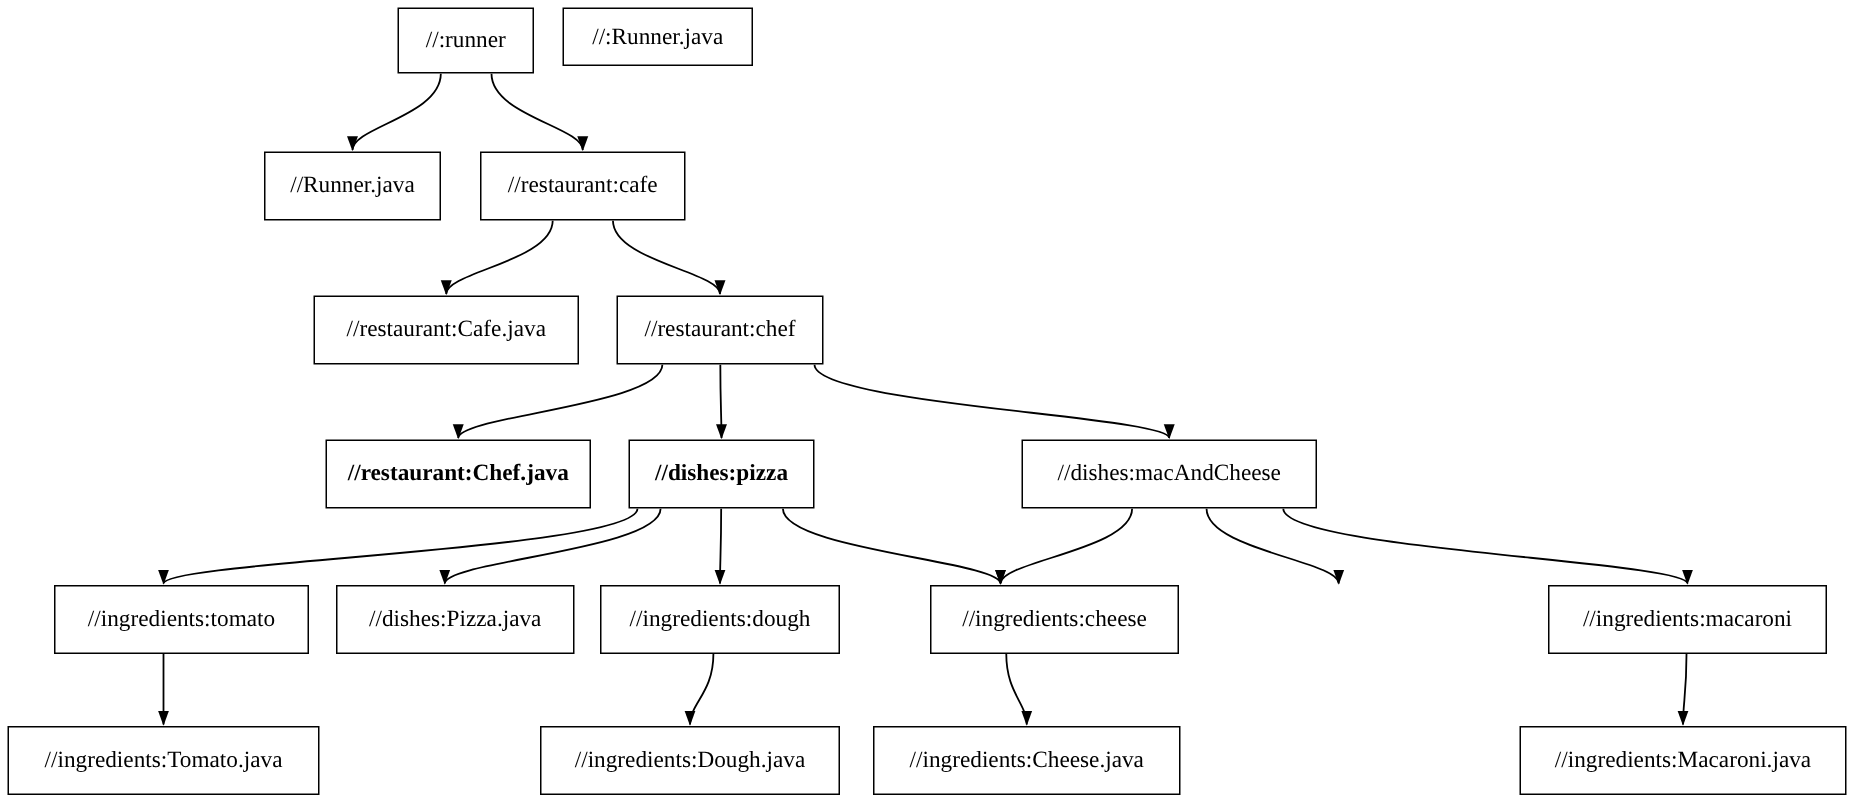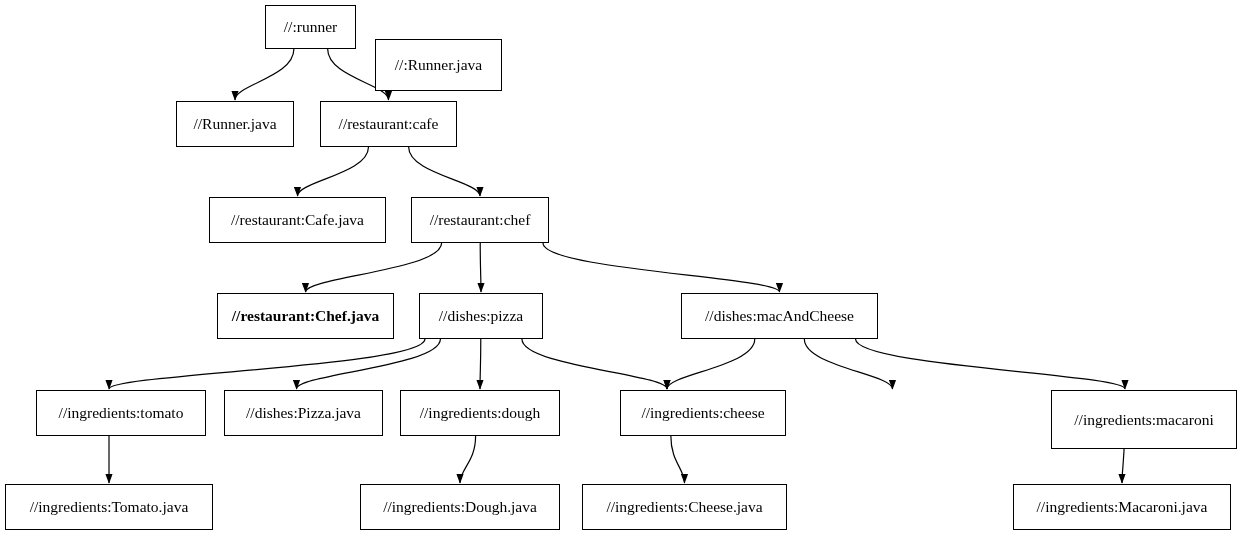--- a/index.html
+++ b/index.html
@@ -81,57 +81,57 @@
         <path d="M475.6,436 C475.6,461.85 460,468.9 460,483" fill="none" stroke="#000000" stroke-width="1.2" marker-end="url(#arrowhead)"></path>
         <path d="M670.85,436 C670.85,461.85 684.5,468.9 684.5,483" fill="none" stroke="#000000" stroke-width="1.2" marker-end="url(#arrowhead)"></path>
         <path d="M1124.34,436 C1124.34,461.85 1122,468.9 1122,483" fill="none" stroke="#000000" stroke-width="1.2" marker-end="url(#arrowhead)"></path>
       </g>
   </svg>
 
   <div id="node-layer">
       <div class="graph-node" style="left: 265px; top: 5px; width: 91px; height: 44px;">
         <span class="node-label">//:runner</span>
       </div>
-      <div class="graph-node" style="left: 375px; top: 5px; width: 127px; height: 52px; margin-top: 34px;">
+      <div class="graph-node" style="left: 375px; top: 5px; width: 127px; height: 39px;">
         <span class="node-label">//:Runner.java</span>
       </div>
       <div class="graph-node" style="left: 176px; top: 101px; width: 118px; height: 46px;">
         <span class="node-label">//Runner.java</span>
       </div>
       <div class="graph-node" style="left: 320px; top: 101px; width: 137px; height: 46px;">
         <span class="node-label">//restaurant:cafe</span>
       </div>
       <div class="graph-node" style="left: 209px; top: 197px; width: 177px; height: 46px;">
         <span class="node-label">//restaurant:Cafe.java</span>
       </div>
       <div class="graph-node" style="left: 411px; top: 197px; width: 138px; height: 46px;">
         <span class="node-label">//restaurant:chef</span>
       </div>
       <div class="graph-node" style="left: 217px; top: 293px; width: 177px; height: 46px; font-weight: bold;">
         <span class="node-label">//restaurant:Chef.java</span>
       </div>
-      <div class="graph-node" style="left: 419px; top: 293px; width: 124px; height: 46px;">
+      <div class="graph-node" style="left: 419px; top: 293px; width: 124px; height: 46px; font-weight: bold;">
         <span class="node-label">//dishes:pizza</span>
       </div>
       <div class="graph-node" style="left: 681px; top: 293px; width: 197px; height: 46px;">
         <span class="node-label">//dishes:macAndCheese</span>
       </div>
       <div class="graph-node" style="left: 24px; top: 390px; width: 170px; height: 46px; margin-left: 12px;">
         <span class="node-label">//ingredients:tomato</span>
       </div>
       <div class="graph-node" style="left: 224px; top: 390px; width: 159px; height: 46px;">
         <span class="node-label">//dishes:Pizza.java</span>
       </div>
       <div class="graph-node" style="left: 400px; top: 390px; width: 160px; height: 46px;">
         <span class="node-label">//ingredients:dough</span>
       </div>
       <div class="graph-node" style="left: 587px; top: 390px; width: 166px; height: 46px; margin-left: 33px;">
         <span class="node-label">//ingredients:cheese</span>
       </div>
-      <div class="graph-node" style="left: 1032px; top: 390px; width: 186px; height: 59px; margin-left: 19px;">
+      <div class="graph-node" style="left: 1032px; top: 390px; width: 186px; height: 46px;">
         <span class="node-label">//ingredients:macaroni</span>
       </div>
       <div class="graph-node" style="left: 5px; top: 484px; width: 208px; height: 46px;">
         <span class="node-label">//ingredients:Tomato.java</span>
       </div>
       <div class="graph-node" style="left: 360px; top: 484px; width: 200px; height: 46px;">
         <span class="node-label">//ingredients:Dough.java</span>
       </div>
       <div class="graph-node" style="left: 582px; top: 484px; width: 205px; height: 46px;">
         <span class="node-label">//ingredients:Cheese.java</span>

